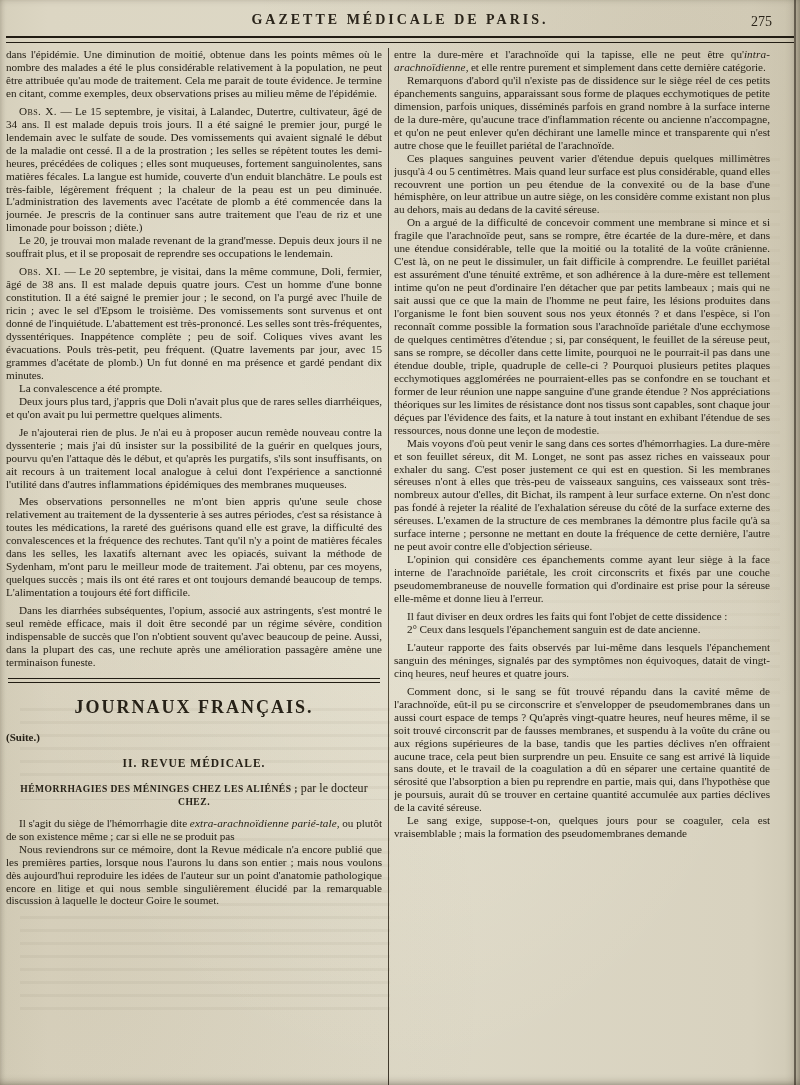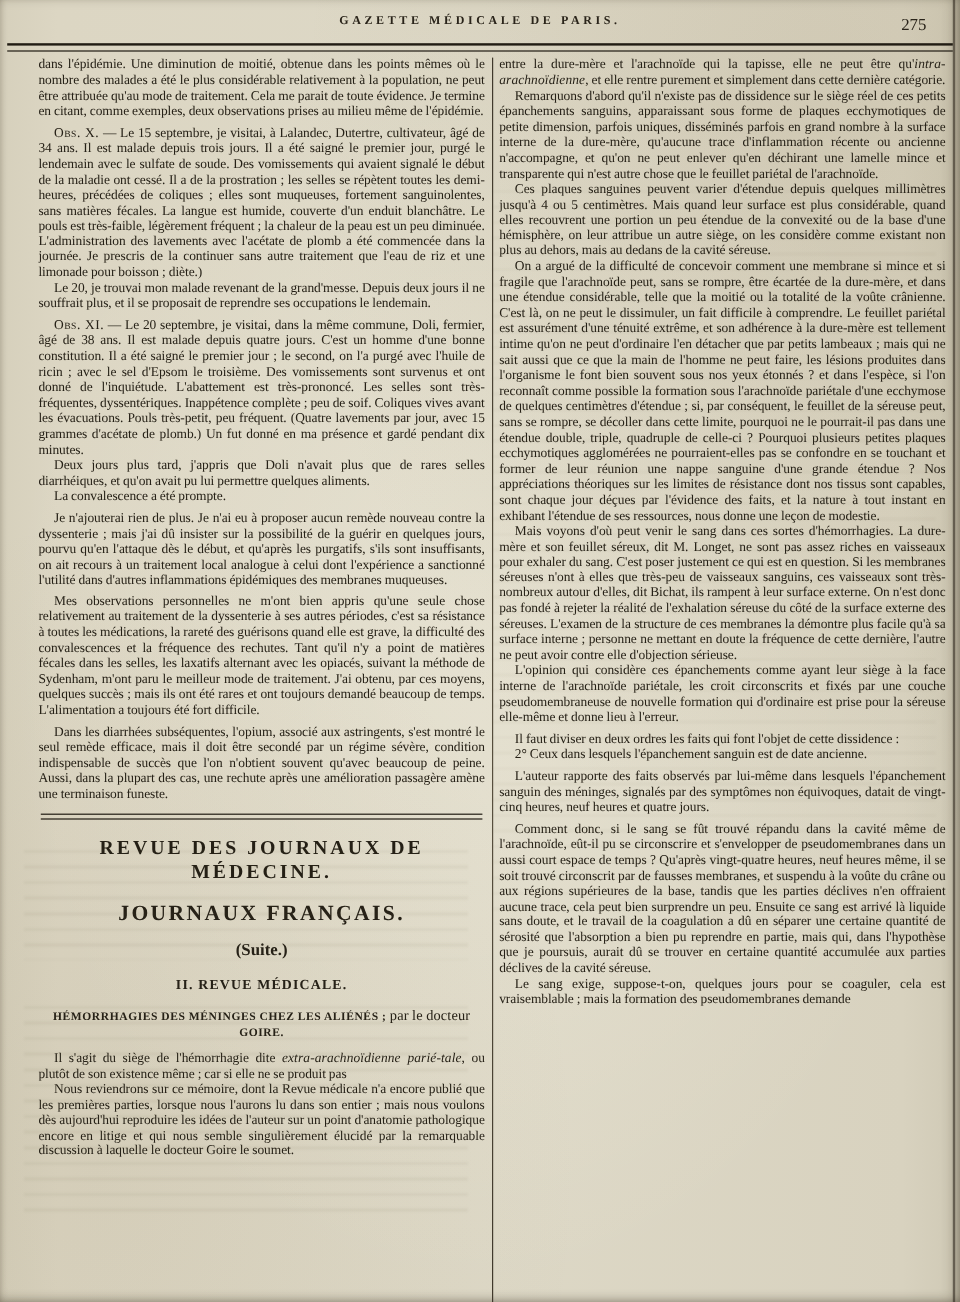--- a/index.html
+++ b/index.html
@@ -19,38 +19,38 @@
   }
   
   .edge-line{position:absolute;top:0;bottom:0;right:4px;width:2px;background:rgba(35,28,18,.55);filter:blur(.4px);}
   .ghost{position:absolute;pointer-events:none;opacity:.55;
     background:repeating-linear-gradient(180deg, transparent 0px, transparent 8px, rgba(95,85,62,.10) 8px, rgba(95,85,62,.10) 11px, transparent 11px, transparent 13px);
     filter:blur(.7px);}
   
   .masthead{position:relative;height:34px;}
   .masthead .title{
     position:absolute;left:0;right:0;top:12px;text-align:center;
-    font-size:10px;letter-spacing:3px;color:#2a241a;font-weight:bold;
+    font-size:14px;letter-spacing:3px;color:#2a241a;font-weight:bold;
   }
   .masthead .pageno{position:absolute;right:28px;top:14px;font-size:14px;color:#2a241a;}
   .rule-double{height:4px;border-top:2.5px solid #211c13;border-bottom:1px solid #211c13;margin:2px 6px 0 6px;}
   
-  .columns{display:flex;padding:5px 12px 0 32px;height:1038px;overflow:hidden;}
+  .columns{display:flex;padding:5px 12px 0 6px;height:1038px;overflow:hidden;}
   .col{width:376px;height:100%;overflow:hidden;}
   .col-divider{width:1px;background:linear-gradient(180deg,#3f382b 0%,#574f3e 60%,#3f382b 100%);margin:0 5px 0 6px;flex:0 0 1px;}
   p{margin:0;text-align:justify;text-indent:13px;font-size:11.2px;line-height:12.95px;letter-spacing:-0.05px;word-spacing:-0.2px;}
   p.noindent{text-indent:0;}
   p.gap{margin-top:5px;}
   .sc{font-variant:small-caps;letter-spacing:.4px;}
   i{letter-spacing:.1px;}
   
   .sect-rule{height:3px;border-top:1.6px solid #211c13;border-bottom:1px solid #211c13;margin:9px 2px 6px 2px;}
   .sect-title{text-align:center;font-size:16.5px;font-weight:bold;letter-spacing:2.5px;margin:14px 0 0 0;color:#241f15;}
   .sect-sub{text-align:center;font-size:18px;font-weight:bold;letter-spacing:2px;margin:14px 0 0 0;}
-  .sect-suite{text-align:center;font-size:14px;font-weight:bold;margin:13px 0 0 0;}
+  .sect-suite{font-size:11px;font-weight:bold;margin:13px 0 0 0;}
   .sect-rubric{text-align:center;font-size:11.5px;font-weight:bold;letter-spacing:1px;margin:14px 0 0 0;}
   .article-head{text-align:center;font-size:10.6px;margin:13px 0 8px 0;text-indent:0;letter-spacing:.1px;}
   .article-head .caps{font-size:9.6px;font-weight:bold;letter-spacing:.5px;}
   .article-head .normal{font-size:12px;}
 </style>
 </head>
 <body>
 
 <div class="page">
 
@@ -64,33 +64,32 @@
   </div>
   <div class="rule-double"></div>
 
   <div class="columns">
 
     <div class="col">
       <p class="noindent">dans l'épidémie. Une diminution de moitié, obtenue dans les points mêmes où le nombre des malades a été le plus considérable relativement à la population, ne peut être attribuée qu'au mode de traitement. Cela me parait de toute évidence. Je termine en citant, comme exemples, deux observations prises au milieu même de l'épidémie.</p>
       <p class="gap"><span class="sc">Obs. X.</span><span> — Le 15 septembre, je visitai, à Lalandec, Dutertre, cultivateur, âgé de 34 ans. Il est malade depuis trois jours. Il a été saigné le premier jour, purgé le lendemain avec le sulfate de soude. Des vomissements qui avaient signalé le début de la maladie ont cessé. Il a de la prostration ; les selles se répètent toutes les demi-heures, précédées de coliques ; elles sont muqueuses, fortement sanguinolentes, sans matières fécales. La langue est humide, couverte d'un enduit blanchâtre. Le pouls est très-faible, légèrement fréquent ; la chaleur de la peau est un peu diminuée. L'administration des lavements avec l'acétate de plomb a été commencée dans la journée. Je prescris de la continuer sans autre traitement que l'eau de riz et une limonade pour boisson ; diète.)</span></p>
       <p>Le 20, je trouvai mon malade revenant de la grand'messe. Depuis deux jours il ne souffrait plus, et il se proposait de reprendre ses occupations le lendemain.</p>
       <p class="gap"><span class="sc">Obs. XI.</span><span> — Le 20 septembre, je visitai, dans la même commune, Doli, fermier, âgé de 38 ans. Il est malade depuis quatre jours. C'est un homme d'une bonne constitution. Il a été saigné le premier jour ; le second, on l'a purgé avec l'huile de ricin ; avec le sel d'Epsom le troisième. Des vomissements sont survenus et ont donné de l'inquiétude. L'abattement est très-prononcé. Les selles sont très-fréquentes, dyssentériques. Inappétence complète ; peu de soif. Coliques vives avant les évacuations. Pouls très-petit, peu fréquent. (Quatre lavements par jour, avec 15 grammes d'acétate de plomb.) Un fut donné en ma présence et gardé pendant dix minutes.</span></p>
+      <p>La convalescence a été prompte.</p>
       <p>Deux jours plus tard, j'appris que Doli n'avait plus que de rares selles diarrhéiques, et qu'on avait pu lui permettre quelques aliments.</p>
-      <p>La convalescence a été prompte.</p>
       <p class="gap">Je n'ajouterai rien de plus. Je n'ai eu à proposer aucun remède nouveau contre la dyssenterie ; mais j'ai dû insister sur la possibilité de la guérir en quelques jours, pourvu qu'en l'attaque dès le début, et qu'après les purgatifs, s'ils sont insuffisants, on ait recours à un traitement local analogue à celui dont l'expérience a sanctionné l'utilité dans d'autres inflammations épidémiques des membranes muqueuses.</p>
       <p class="gap">Mes observations personnelles ne m'ont bien appris qu'une seule chose relativement au traitement de la dyssenterie à ses autres périodes, c'est sa résistance à toutes les médications, la rareté des guérisons quand elle est grave, la difficulté des convalescences et la fréquence des rechutes. Tant qu'il n'y a point de matières fécales dans les selles, les laxatifs alternant avec les opiacés, suivant la méthode de Sydenham, m'ont paru le meilleur mode de traitement. J'ai obtenu, par ces moyens, quelques succès ; mais ils ont été rares et ont toujours demandé beaucoup de temps. L'alimentation a toujours été fort difficile.</p>
       <p class="gap">Dans les diarrhées subséquentes, l'opium, associé aux astringents, s'est montré le seul remède efficace, mais il doit être secondé par un régime sévère, condition indispensable de succès que l'on n'obtient souvent qu'avec beaucoup de peine. Aussi, dans la plupart des cas, une rechute après une amélioration passagère amène une terminaison funeste.</p>
 
       <div class="sect-rule"></div>
 
-      <h1 class="sect-title">REVUE DES JOURNAUX DE MÉDECINE.</h1>
       <h2 class="sect-sub">JOURNAUX FRANÇAIS.</h2>
       <div class="sect-suite">(Suite.)</div>
       <h3 class="sect-rubric">II. REVUE MÉDICALE.</h3>
-      <p class="article-head"><span class="caps">HÉMORRHAGIES DES MÉNINGES CHEZ LES ALIÉNÉS ;</span><span class="normal"> par le docteur </span><span class="caps">GOIRE.</span></p>
+      <p class="article-head"><span class="caps">HÉMORRHAGIES DES MÉNINGES CHEZ LES ALIÉNÉS ;</span><span class="normal"> par le docteur </span><span class="caps">CHEZ.</span></p>
 
       <p><span>Il s'agit du siège de l'hémorrhagie dite </span><i>extra-arachnoïdienne parié-tale</i><span>, ou plutôt de son existence même ; car si elle ne se produit pas</span></p>
       <p>Nous reviendrons sur ce mémoire, dont la Revue médicale n'a encore publié que les premières parties, lorsque nous l'aurons lu dans son entier ; mais nous voulons dès aujourd'hui reproduire les idées de l'auteur sur un point d'anatomie pathologique encore en litige et qui nous semble singulièrement élucidé par la remarquable discussion à laquelle le docteur Goire le soumet.</p>
     </div>
 
     <div class="col-divider"></div>
 
     <div class="col">
       <p class="noindent"><span>entre la dure-mère et l'arachnoïde qui la tapisse, elle ne peut être qu'</span><i>intra-arachnoïdienne</i><span>, et elle rentre purement et simplement dans cette dernière catégorie.</span></p>
       <p>Remarquons d'abord qu'il n'existe pas de dissidence sur le siège réel de ces petits épanchements sanguins, apparaissant sous forme de plaques ecchymotiques de petite dimension, parfois uniques, disséminés parfois en grand nombre à la surface interne de la dure-mère, qu'aucune trace d'inflammation récente ou ancienne n'accompagne, et qu'on ne peut enlever qu'en déchirant une lamelle mince et transparente qui n'est autre chose que le feuillet pariétal de l'arachnoïde.</p>

